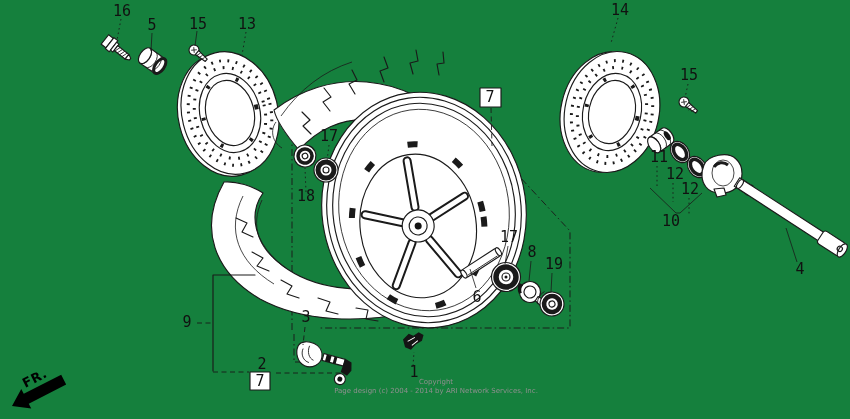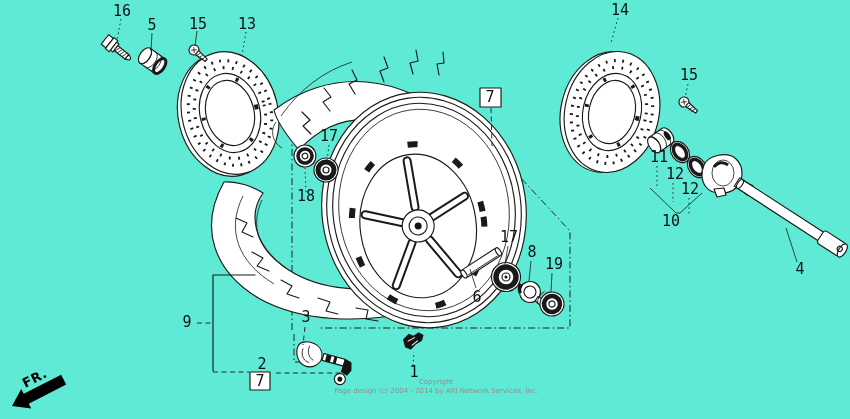--- a/index.html
+++ b/index.html
@@ -1,16 +1,16 @@
 <!DOCTYPE html>
 <html><head>
 <meta charset="utf-8">
 <style>
   html,body { margin:0; padding:0; background:#fff; }
-  .stage { position:relative; width:850px; height:419px; background:#5eead4; overflow:hidden; }
+  .stage { position:relative; width:850px; height:419px; background:#15803d; overflow:hidden; }
   svg { display:block; }
   .ln      { stroke:#1a1a1a; stroke-width:1.15; fill:none; stroke-linecap:round; stroke-linejoin:round; }
   .lnw     { stroke:#1a1a1a; stroke-width:1.15; fill:#ffffff; stroke-linejoin:round; }
   .thin    { stroke:#1a1a1a; stroke-width:0.8; fill:none; }
   .dot     { stroke:#1a1a1a; stroke-width:0.9; fill:none; stroke-dasharray:1.6 3; }
   .dash    { stroke:#1a1a1a; stroke-width:0.9; fill:none; stroke-dasharray:5 3.5; }
   .dashdot { stroke:#1a1a1a; stroke-width:0.95; fill:none; stroke-dasharray:7 3 1.5 3; }
   .dark    { fill:#141414; stroke:none; }
   .holes   { fill:none; stroke:#1a1a1a; }
   .lbl  { font-family:"DejaVu Sans Mono", monospace; font-size:15px; fill:#111; text-anchor:middle; }

